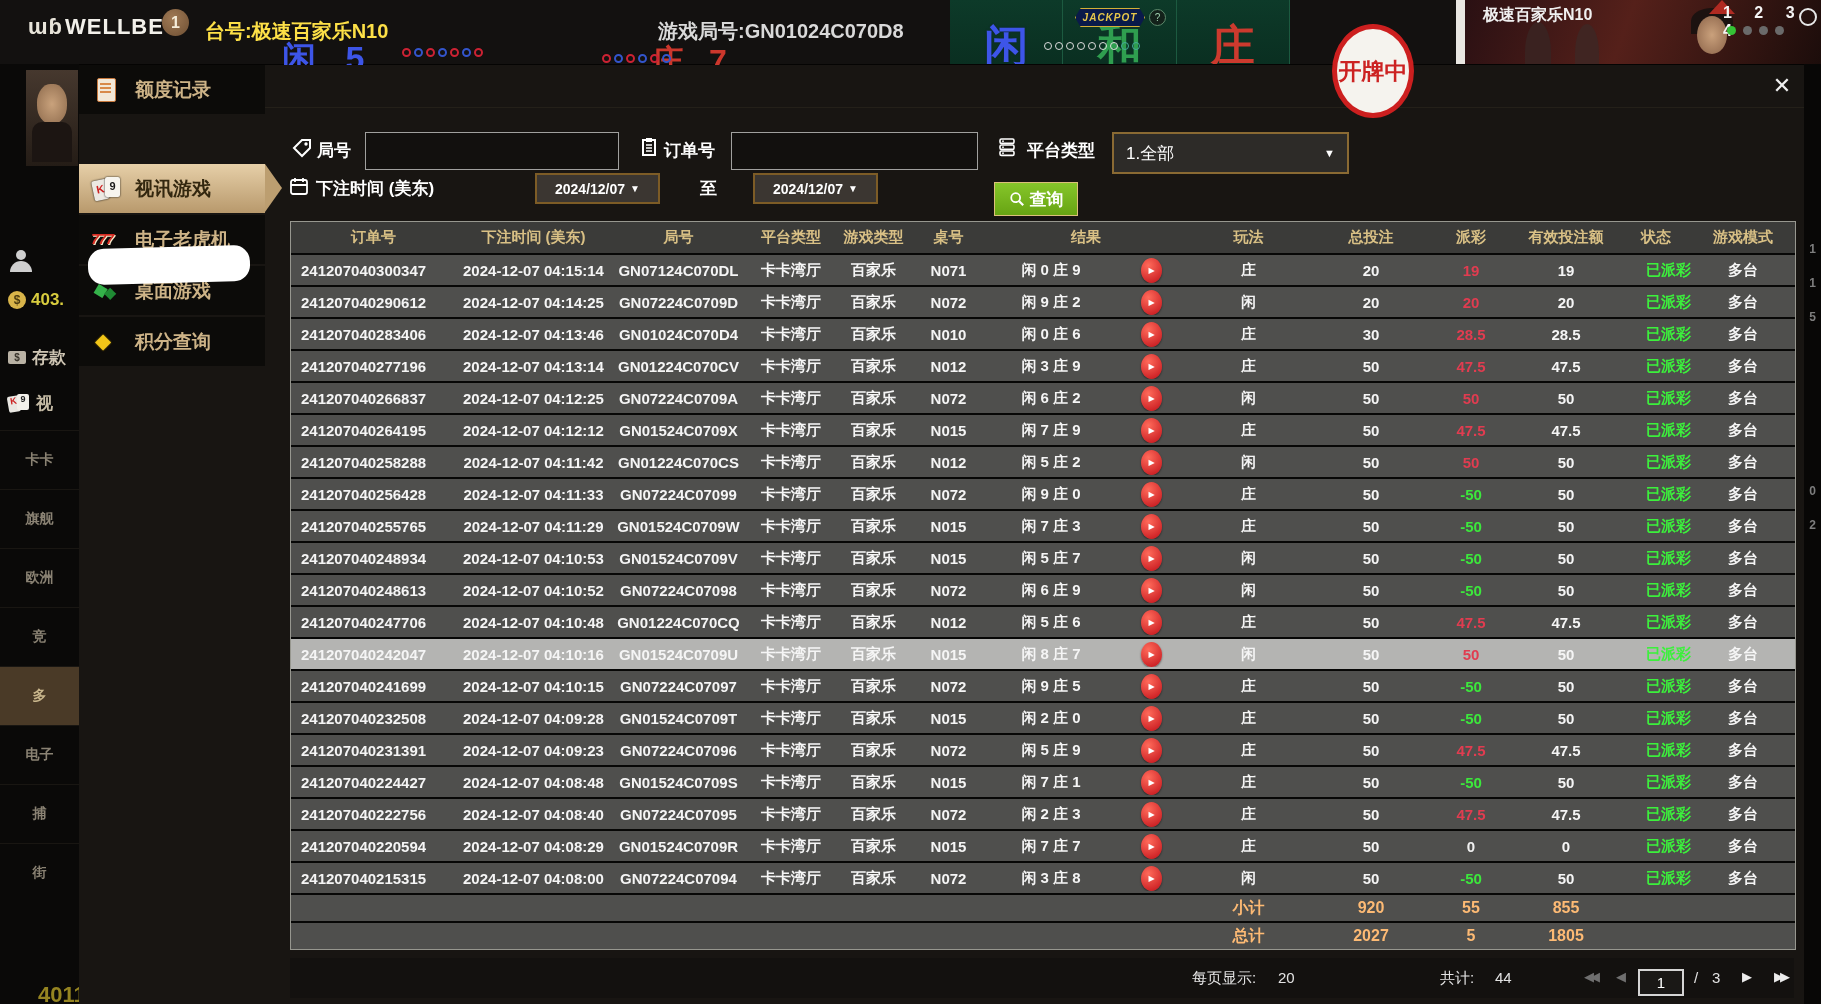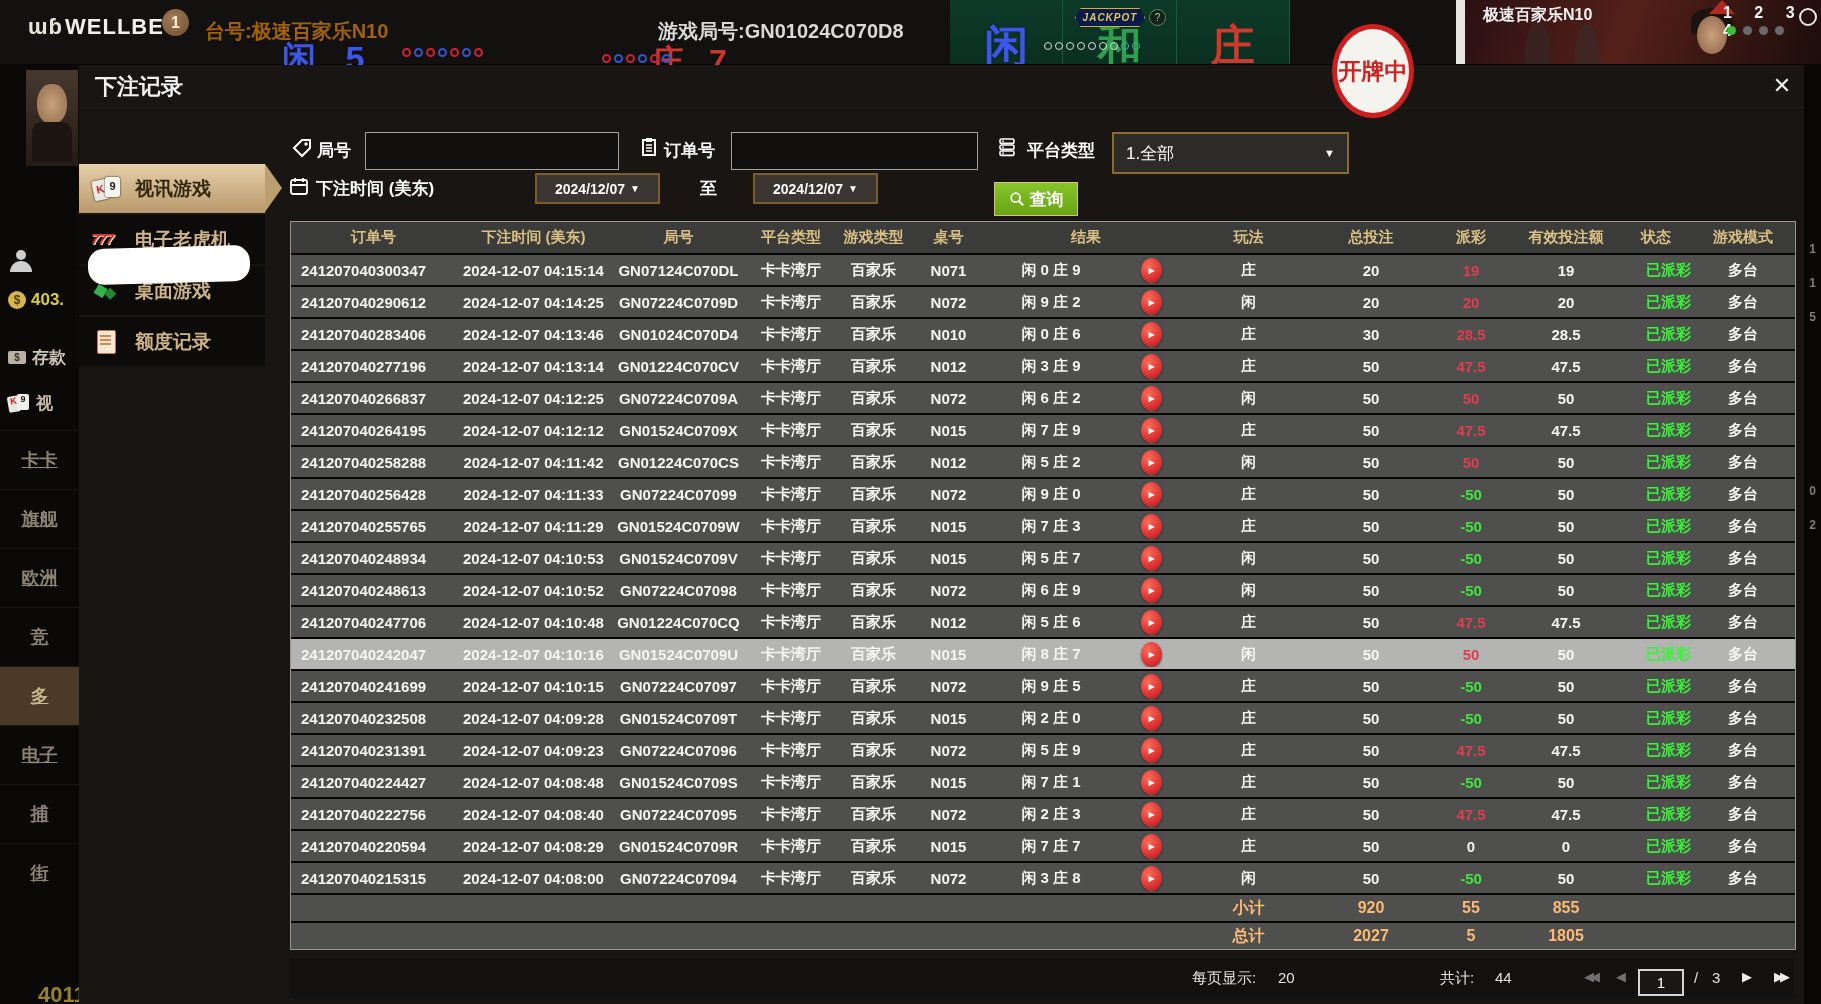--- a/index.html
+++ b/index.html
@@ -6,21 +6,21 @@
   body{font-family:"Liberation Sans","DejaVu Sans",sans-serif;}
   .stage{position:relative;width:1821px;height:1004px;background:#050403;overflow:hidden;}
 
   
   .topbar{position:absolute;left:0;top:0;width:1821px;height:64px;background:#131110;z-index:1;}
   .logo{position:absolute;left:28px;top:14px;color:#f2f0ea;font-size:22px;font-weight:bold;letter-spacing:1px;}
   .logo .mark{color:#e8e4da;font-weight:bold;margin-right:2px;}
   .seat-badge{position:absolute;left:162px;top:9px;width:27px;height:27px;border-radius:50%;
     background:radial-gradient(circle at 40% 35%,#a07a55,#6e4f33);color:#f5ecd9;font-size:16px;font-weight:bold;
     display:flex;align-items:center;justify-content:center;}
-  .table-label{position:absolute;left:205px;top:18px;color:#a16207;font-size:20px;font-weight:bold;}
+  .table-label{position:absolute;left:205px;top:18px;color:#fde047;font-size:20px;font-weight:bold;}
   .round-label{position:absolute;left:658px;top:18px;color:#d9d9d9;font-size:20px;font-weight:bold;}
   .prev-left{position:absolute;left:282px;top:36px;color:#3d55e8;font-size:34px;font-weight:bold;letter-spacing:10px;}
   .prev-right{position:absolute;left:652px;top:40px;color:#cc372c;font-size:32px;font-weight:bold;letter-spacing:8px;}
   .beads{position:absolute;display:flex;gap:3px;}
   .beads .bead{width:9px;height:9px;border-radius:50%;border:2px solid #c23;box-sizing:border-box;}
   .beads .bead:nth-child(2n){border-color:#35c;}
   .beads-a{left:402px;top:48px;}
   .beads-b{left:602px;top:54px;}
   .felt{position:absolute;left:950px;top:0;width:340px;height:64px;background:linear-gradient(180deg,#0d3a29,#0a2f21);display:flex;}
   .zone{flex:1;border-right:1px solid #1c5a40;display:flex;align-items:flex-end;justify-content:center;overflow:hidden;}
@@ -63,21 +63,21 @@
   .balance-row{position:absolute;left:8px;top:226px;display:flex;align-items:center;gap:5px;}
   .money-ico{width:18px;height:18px;border-radius:50%;background:#d8b44a;color:#4a3a10;font-size:12px;font-weight:bold;display:flex;align-items:center;justify-content:center;}
   .balance-txt{color:#d8cc3e;font-size:17px;font-weight:bold;}
   .deposit-row{position:absolute;left:8px;top:282px;display:flex;align-items:center;gap:6px;color:#cfc6b4;font-size:17px;font-weight:bold;}
   .deposit-ico{width:18px;height:13px;background:#b9b2a4;border-radius:2px;color:#3a352c;font-size:10px;font-weight:bold;display:flex;align-items:center;justify-content:center;}
   .vfrag-row{position:absolute;left:8px;top:328px;display:flex;align-items:center;gap:6px;color:#c6bca6;font-size:17px;font-weight:bold;}
   .mini-cards{position:relative;width:22px;height:20px;}
   .mini-cards::before{content:"K";position:absolute;left:0;top:2px;width:12px;height:16px;background:#e9e7e2;color:#c22;font-size:9px;font-weight:bold;border-radius:2px;transform:rotate(-10deg);text-align:center;}
   .mini-cards::after{content:"9";position:absolute;left:9px;top:0;width:12px;height:16px;background:#f2f0ea;color:#222;font-size:9px;font-weight:bold;border-radius:2px;text-align:center;}
   .navlist{position:absolute;left:0;top:366px;width:79px;}
-  .navitem{height:58px;display:flex;align-items:center;justify-content:center;color:#8a8273;font-size:18px;font-weight:bold;border-top:1px solid #191612;text-decoration:underline;}
+  .navitem{height:58px;display:flex;align-items:center;justify-content:center;color:#8a8273;font-size:14px;font-weight:bold;border-top:1px solid #191612;}
   .navitem:nth-child(5){background:#4a3a27;color:#c9b68c;}
   .blft-num{position:absolute;left:38px;top:982px;color:#958421;font-size:22px;font-weight:bold;z-index:2;}
   .green-strip{position:absolute;left:267px;top:996px;width:330px;height:8px;background:#2f7d1a;z-index:2;}
 
   
   .edgestrip{position:absolute;left:1804px;top:64px;width:17px;height:940px;background:#080706;z-index:1;color:#7d7d7d;
     font-size:12px;font-weight:bold;text-align:center;padding-top:178px;box-sizing:border-box;}
   .edgedigit{height:34px;}
   .edgedigit:nth-child(4){margin-top:140px;}
 
@@ -290,20 +290,24 @@
       </div>
       <div class="tab">
         <span class="tabicon" data-icon="slot"></span>
         <span>电子老虎机</span>
       </div>
       <div class="tab">
         <span class="tabicon" data-icon="dice"></span>
         <span>桌面游戏</span>
       </div>
       <div class="tab">
+        <span class="tabicon" data-icon="gem"></span>
+        <span>积分查询</span>
+      </div>
+      <div class="tab">
         <span class="tabicon" data-icon="doc"></span>
         <span>额度记录</span>
       </div>
 
     <span class="ficon" style="left:213px;top:73px;">
       <svg viewBox="0 0 20 20" width="20" height="20">
           <path d="M2 10 L10 2 H18 V10 L10 18 Z" fill="none" stroke="#fff" stroke-width="2"></path>
           <circle cx="14" cy="6" r="1.7" fill="#fff"></circle>
         </svg>
     </span>

